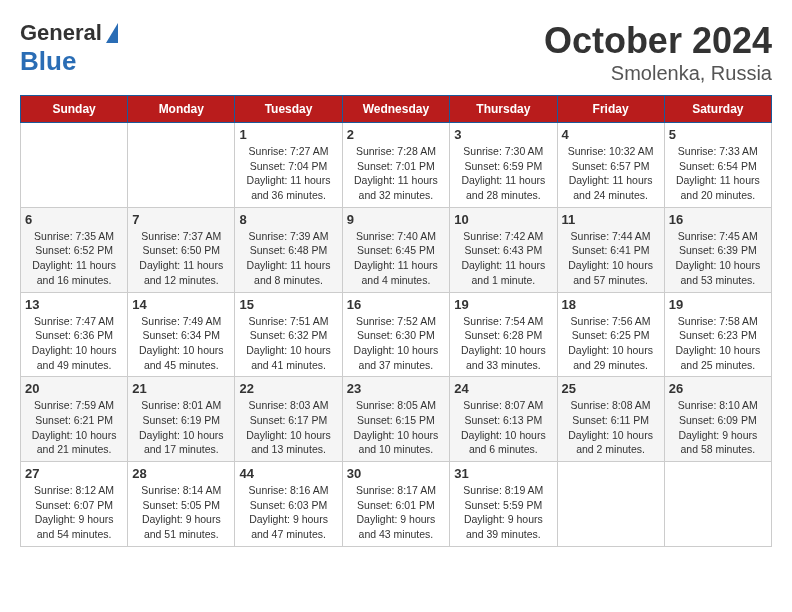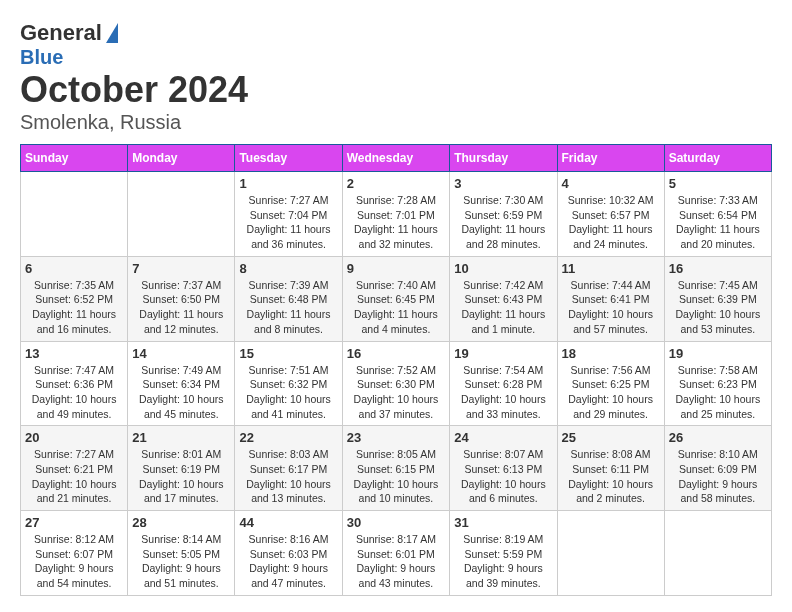--- a/index.html
+++ b/index.html
@@ -8,69 +8,69 @@
       background: #fff;
       width: 792px;
       min-height: 612px;
       padding: 20px;
     }
     .header-area {
       display: flex;
       justify-content: space-between;
       align-items: flex-start;
       margin-bottom: 10px;
-      flex-direction: column;
     }
     .logo {
       display: flex;
       flex-direction: column;
       align-items: flex-start;
     }
     .logo-text-general {
       font-size: 22px;
       font-weight: bold;
       color: #333;
     }
     .logo-text-blue {
-      font-size: 20px;
+      font-size: 26px;
       font-weight: bold;
       color: #2a6db5;
     }
     .logo-line {
       display: flex;
       align-items: center;
     }
     .logo-triangle {
       width: 0;
       height: 0;
       border-left: 12px solid transparent;
       border-bottom: 20px solid #2a6db5;
       margin-left: 4px;
     }
     .title-area {
+      text-align: right;
     }
     .month-title {
       font-size: 36px;
       font-weight: bold;
       color: #333;
     }
     .location-title {
       font-size: 20px;
       color: #555;
     }
     .calendar {
       width: 100%;
       border-collapse: collapse;
       font-size: 11px;
     }
     .calendar th {
-      background: #d946ef;
+      background: #b91c1c;
       color: #fff;
       padding: 6px 4px;
-      text-align: left;
+      text-align: center;
       font-size: 12px;
       font-weight: bold;
       border: 1px solid #1a5a9a;
     }
     .calendar td {
       border: 1px solid #ccc;
       vertical-align: top;
       padding: 4px;
       width: 108px;
       min-height: 80px;
@@ -244,21 +244,21 @@
         <td>
           <span class="day-number">19</span>
           <div class="day-info">Sunrise: 7:58 AM
 Sunset: 6:23 PM
 Daylight: 10 hours and 25 minutes.</div>
         </td>
       </tr>
       <tr>
         <td>
           <span class="day-number">20</span>
-          <div class="day-info">Sunrise: 7:27 AM
+          <div class="day-info">Sunrise: 7:59 AM
 Sunset: 6:21 PM
 Daylight: 10 hours and 21 minutes.</div>
         </td>
         <td>
           <span class="day-number">21</span>
           <div class="day-info">Sunrise: 8:01 AM
 Sunset: 6:19 PM
 Daylight: 10 hours and 17 minutes.</div>
         </td>
         <td>

